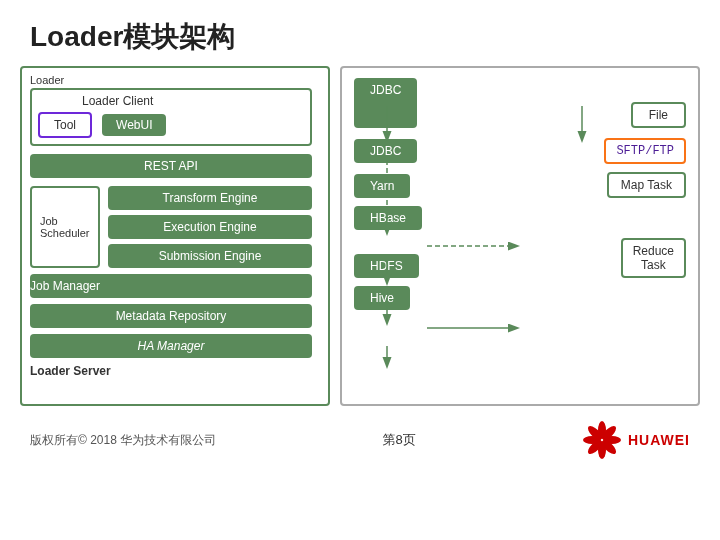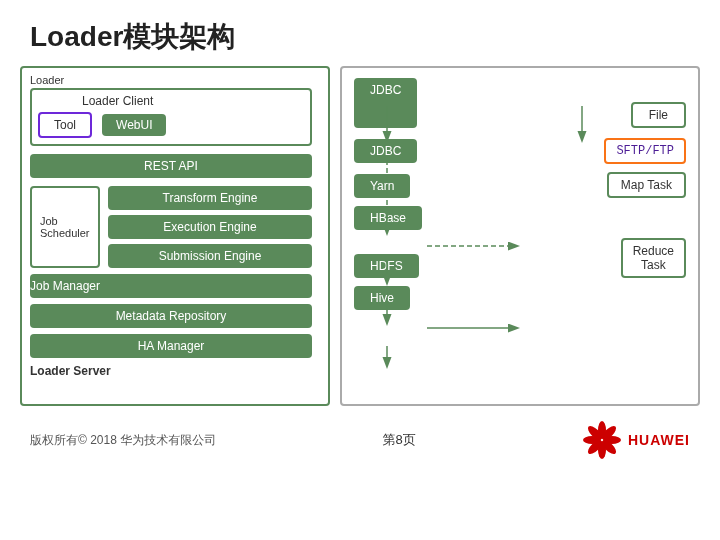--- a/index.html
+++ b/index.html
@@ -143,20 +143,21 @@
     }
 
     .ha-bar {
       background: #5a8a5a;
       border-radius: 4px;
       padding: 5px 0;
       text-align: center;
       color: #fff;
       font-size: 12px;
       margin-bottom: 6px;
+      font-style: italic;
     }
 
     .loader-server-label {
       font-size: 12px;
       font-weight: bold;
       color: #333;
       margin-top: 4px;
     }
 
     

